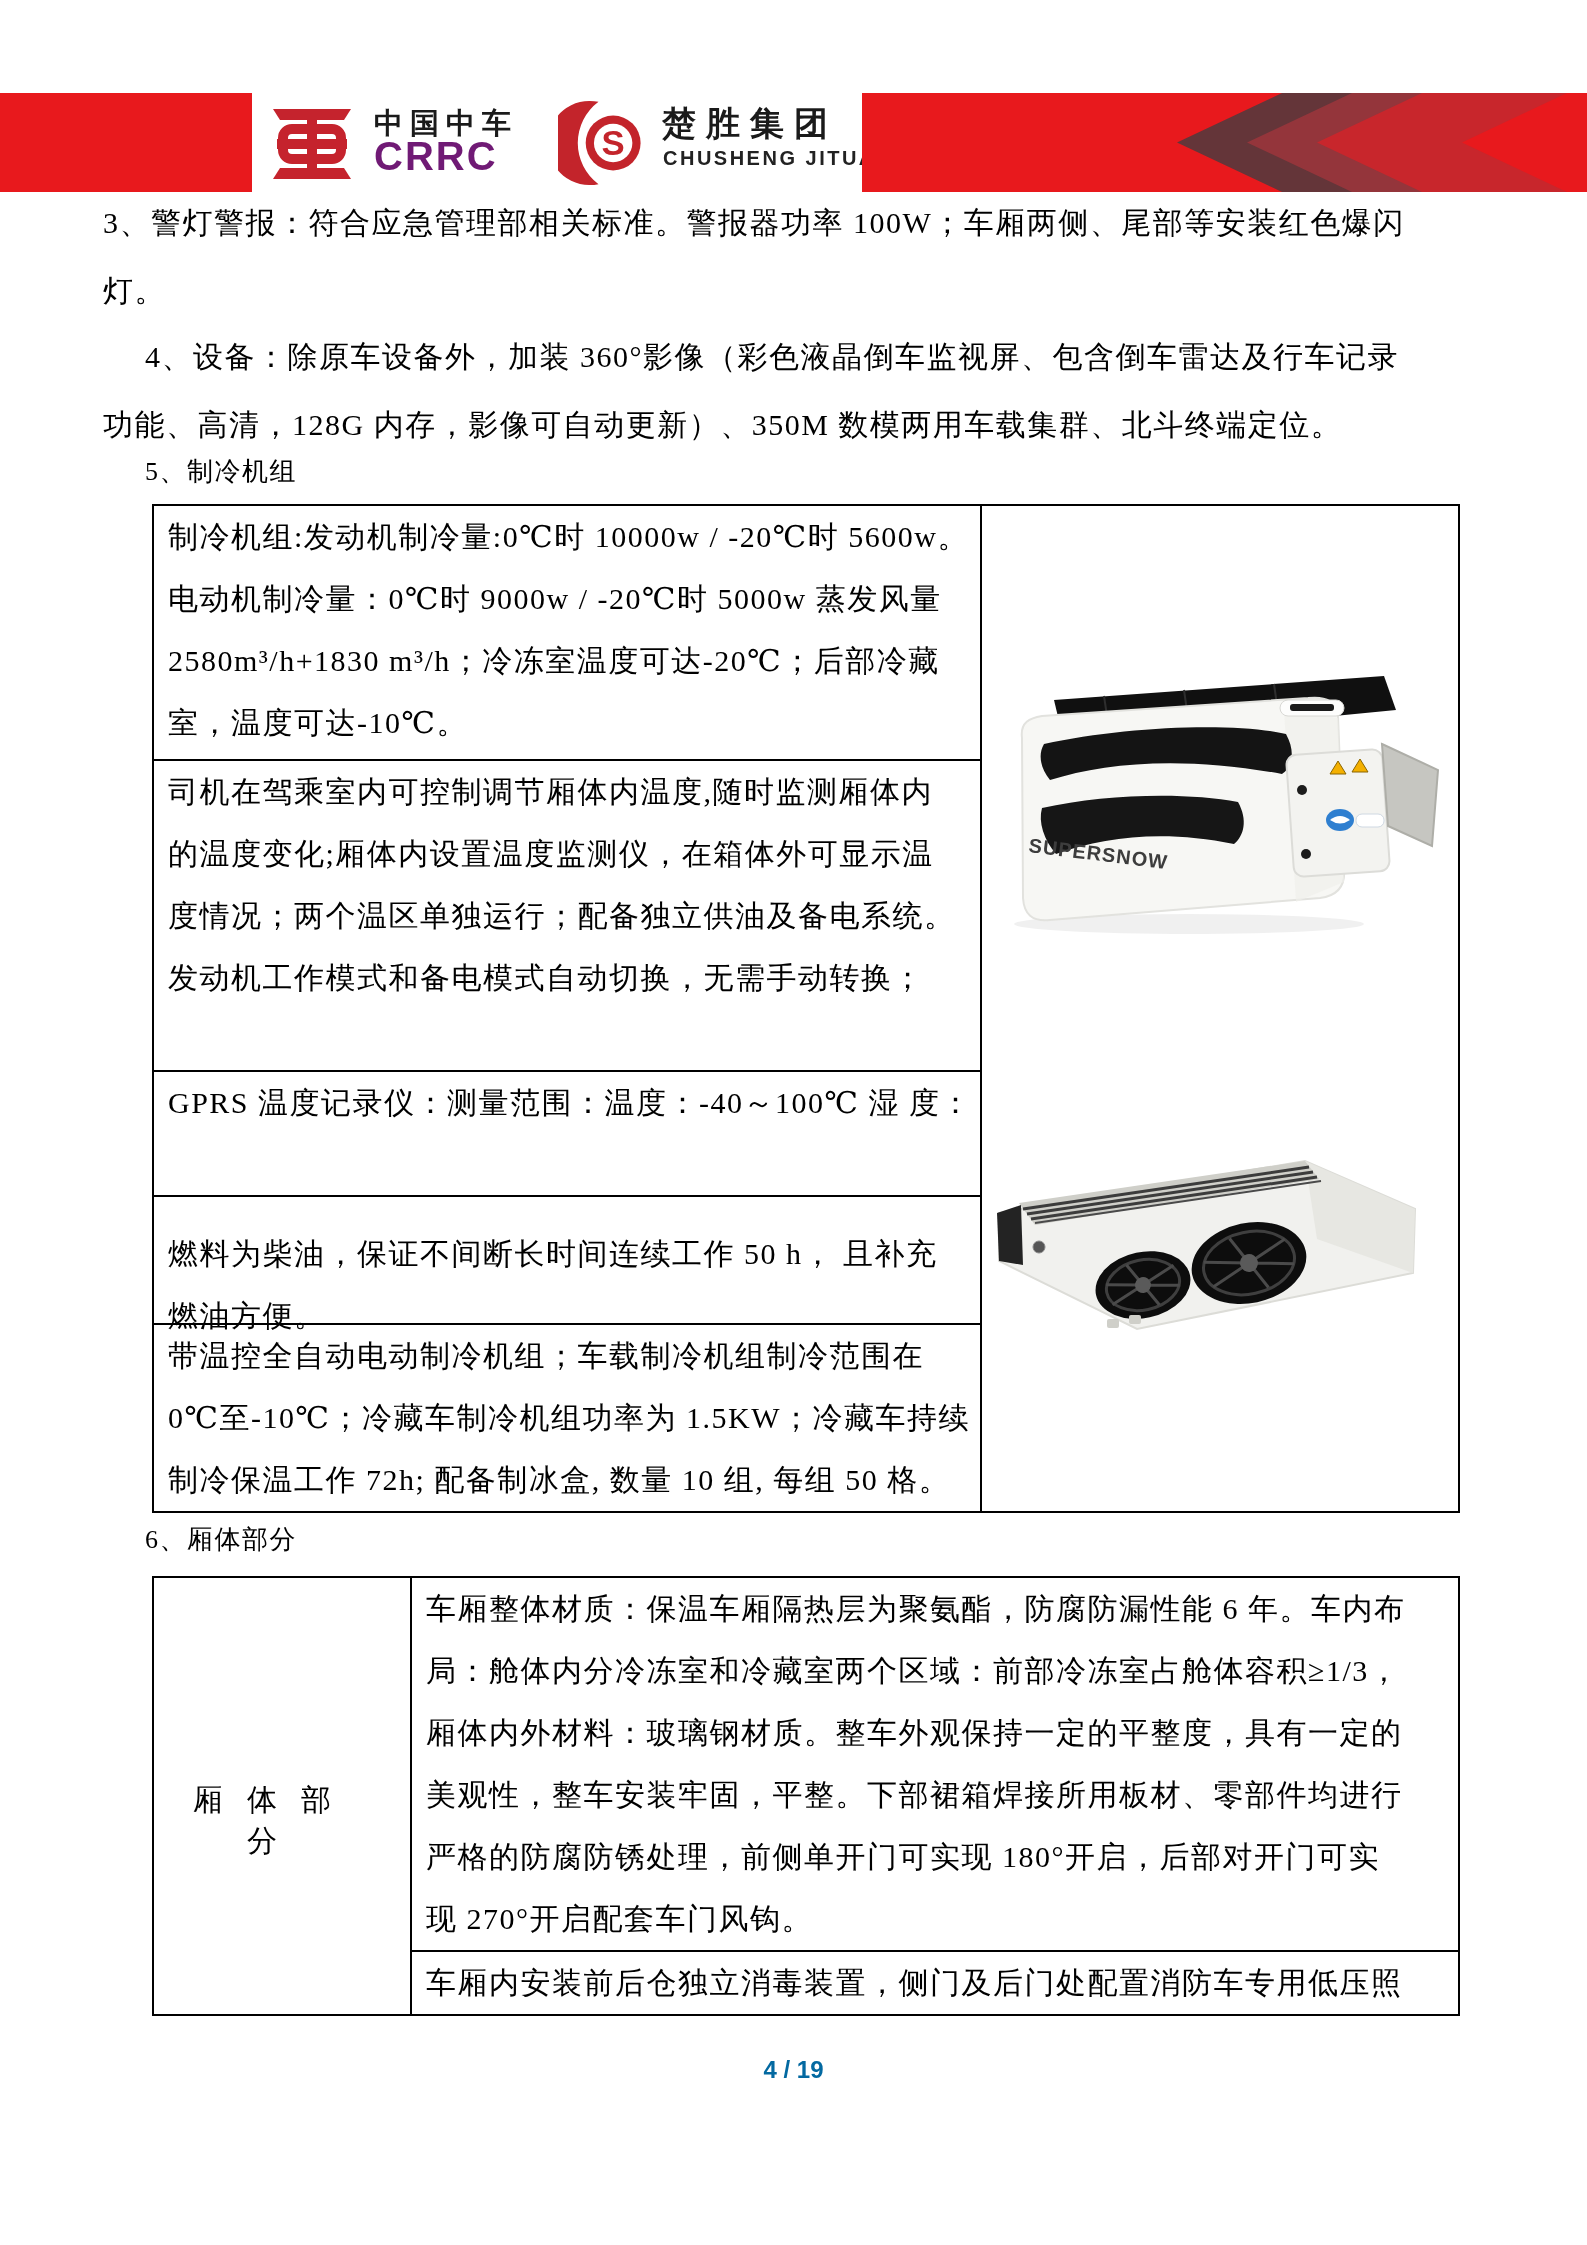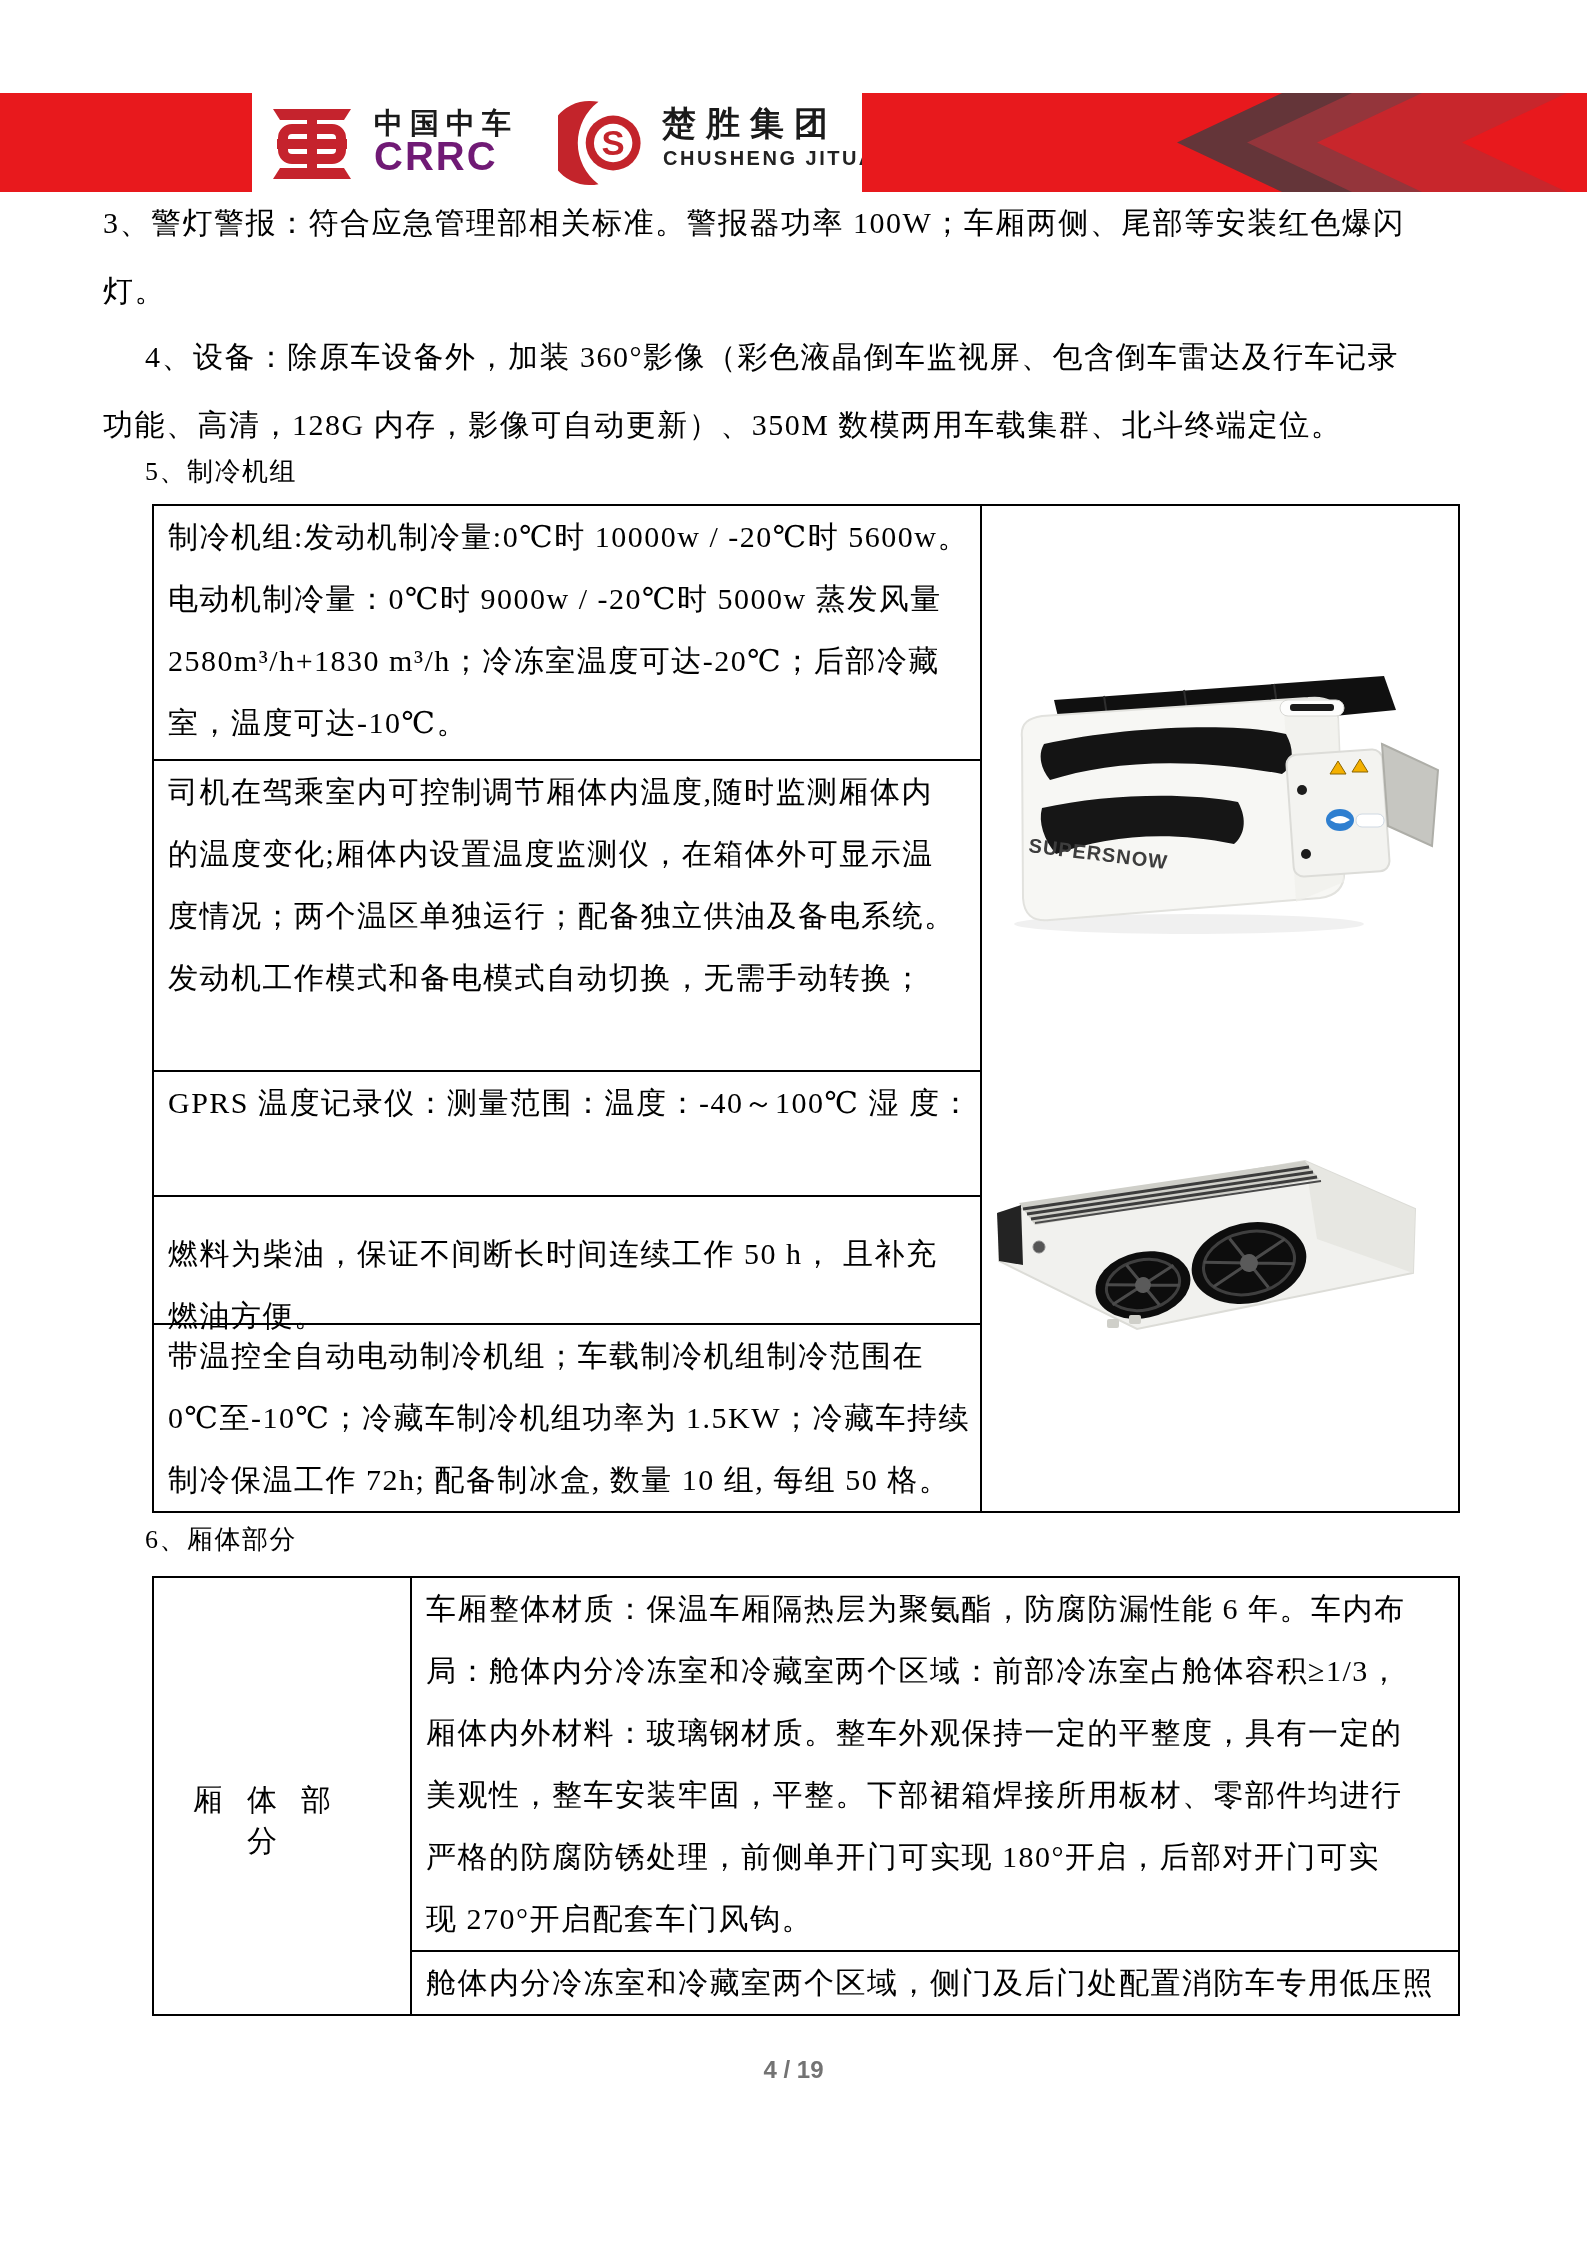--- a/index.html
+++ b/index.html
@@ -21,21 +21,21 @@
   
   .tbl{position:absolute;border:2px solid #000;background:#fff;}
   .tbl .vline{position:absolute;top:0;bottom:0;width:2px;background:#000;}
   .tbl .hline2{position:absolute;height:2px;background:#000;}
   .cellblock{position:absolute;}
   .tline{height:62px;line-height:62px;font-size:30px;letter-spacing:1.5px;white-space:pre;}
   .t2label{position:absolute;left:0;width:216px;text-align:center;font-size:30px;
            letter-spacing:24px;padding-left:24px;box-sizing:border-box;}
   
   .footer{position:absolute;left:0;top:2056px;width:100%;text-align:center;
-          font-family:"Liberation Sans","DejaVu Sans",sans-serif;font-weight:bold;font-size:24px;color:#737373;}
+          font-family:"Liberation Sans","DejaVu Sans",sans-serif;font-weight:bold;font-size:24px;color:#0369a1;}
   
   .photo{position:absolute;}
   svg text.brand{font-family:"Liberation Sans","DejaVu Sans",sans-serif;}
 </style>
 </head>
 <body>
 
 <div class="page">
 
   <div>
@@ -181,19 +181,19 @@
     <div class="cellblock" style="left:272px;top:0;width:1020px;">
       <div class="tline">车厢整体材质：保温车厢隔热层为聚氨酯，防腐防漏性能 6 年。车内布</div>
       <div class="tline">局：舱体内分冷冻室和冷藏室两个区域：前部冷冻室占舱体容积≥1/3，</div>
       <div class="tline">厢体内外材料：玻璃钢材质。整车外观保持一定的平整度，具有一定的</div>
       <div class="tline">美观性，整车安装牢固，平整。下部裙箱焊接所用板材、零部件均进行</div>
       <div class="tline">严格的防腐防锈处理，前侧单开门可实现 180°开启，后部对开门可实</div>
       <div class="tline">现 270°开启配套车门风钩。</div>
     </div>
 
     <div class="cellblock" style="left:272px;top:374px;width:1020px;">
-      <div class="tline">舱体内分冷冻室和冷藏室两个区域，侧门及后门处配置消防车专用低压照</div>
+      <div class="tline">车厢内安装前后仓独立消毒装置，侧门及后门处配置消防车专用低压照</div>
     </div>
   </div>
 
   <div class="footer">4 / 19</div>
 
 </div>
 
 </body></html>

